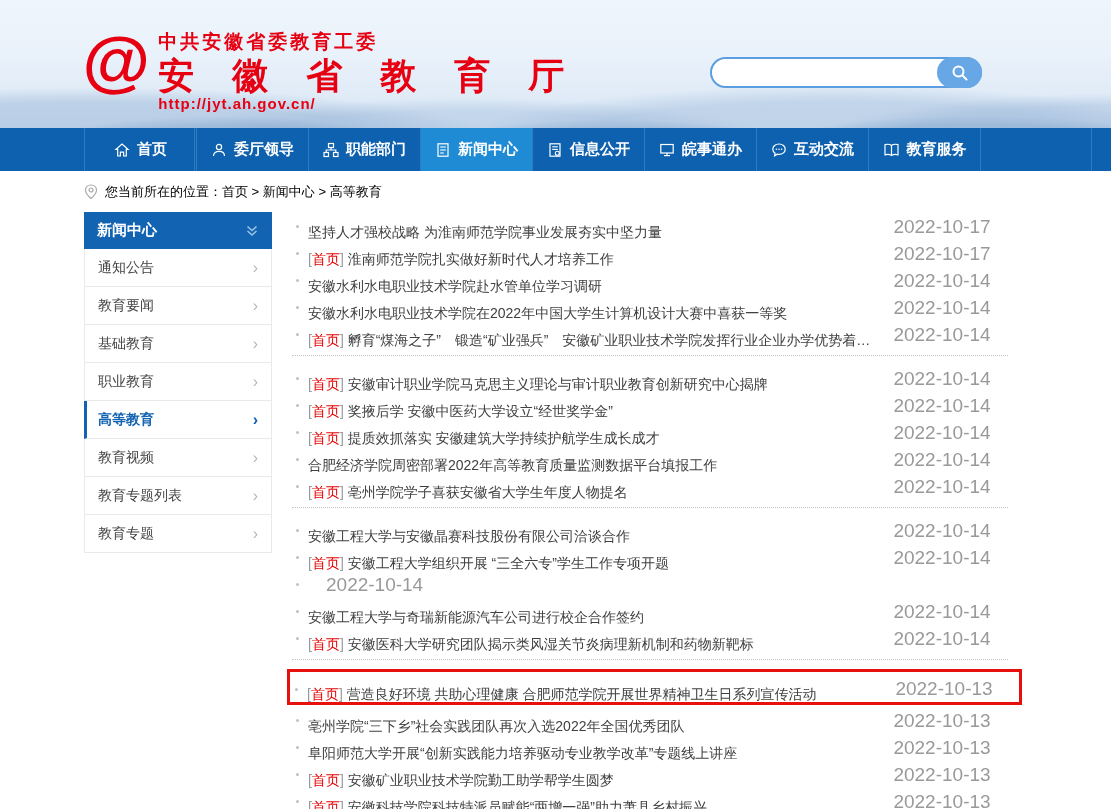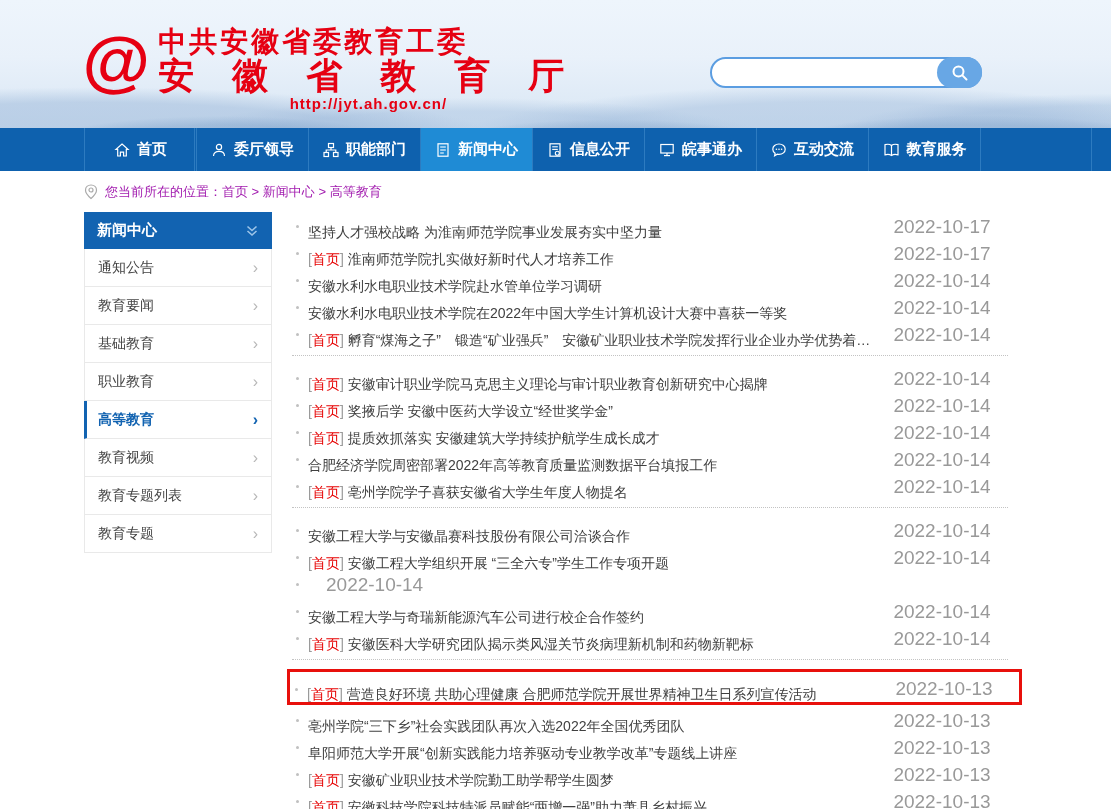--- a/index.html
+++ b/index.html
@@ -20,23 +20,23 @@
   .mtns2 { position:absolute; left:0; right:0; bottom:0; height:40px;
     background:
       radial-gradient(30% 150% at 20% 160%, rgba(120,158,200,.35) 0 45%, transparent 60%),
       radial-gradient(28% 140% at 55% 165%, rgba(120,158,200,.32) 0 46%, transparent 62%),
       radial-gradient(32% 150% at 88% 160%, rgba(120,158,200,.34) 0 45%, transparent 61%);
   }
   .logo { position:absolute; left:84px; top:26px; display:flex; align-items:flex-start; }
   .logo-mark { font-size:66px; line-height:66px; font-weight:bold; color:#e60012; margin-top:2px;
     transform:scaleX(1.05); letter-spacing:0; }
   .logo-text { margin-left:10px; color:#e60012; }
-  .logo-line1 { font-size:28px; font-weight:bold; letter-spacing:3px; line-height:32px; }
+  .logo-line1 { font-size:19px; font-weight:bold; letter-spacing:3px; line-height:32px; }
   .logo-line2 { font-size:36px; font-weight:bold; letter-spacing:14px; line-height:36px; white-space:nowrap; }
-  .logo-url  { font-size:15px; font-weight:bold; letter-spacing:1px; text-align:center; margin-top:1px; }
+  .logo-url  { font-size:15px; font-weight:bold; letter-spacing:1px; margin-top:1px; }
 
   .search { position:absolute; left:710px; top:57px; width:272px; height:31px;
     background:#fff; border:2px solid #5b9de1; border-radius:17px; }
   .search-input { position:absolute; left:10px; top:1px; width:200px; height:25px; border:none; outline:none;
     background:transparent; font-size:14px; }
   .search-btn { position:absolute; right:-2px; top:-2px; width:45px; height:31px; background:#68a7e5;
     border:none; border-radius:17px; display:flex; align-items:center; justify-content:center; cursor:pointer; }
 
   
   .nav { position:absolute; top:128px; left:0; width:1111px; height:43px; background:#0e61ae;
@@ -44,21 +44,21 @@
   .nav-item { width:112px; height:43px; display:flex; align-items:center; justify-content:center; gap:7px;
     color:#fff; font-size:15px; font-weight:bold; border-left:1px solid #2d7bc0; cursor:pointer; }
   .nav-item.active { background:#1f8bd5; }
   .nav-end { flex:1; border-left:1px solid #2d7bc0; display:flex; }
   .nav-end::after { content:""; margin-left:110px; border-left:1px solid #2d7bc0; height:43px; }
   .nicon { display:flex; align-items:center; }
   .nicon svg { display:block; }
 
   
   .breadcrumb { position:absolute; top:171px; left:0; width:1111px; height:41px; background:#fff;
-    display:flex; align-items:center; padding-left:84px; color:#a21caf; font-size:13px; gap:7px; }
+    display:flex; align-items:center; padding-left:84px; color:#000000; font-size:13px; gap:7px; }
 
   
   .main { position:absolute; top:212px; left:84px; width:911px; display:flex; align-items:flex-start; }
 
   .sidebar { width:188px; flex:none; }
   .sb-header { height:37px; background:#1263b1; color:#fff; font-size:15px; font-weight:bold;
     display:flex; align-items:center; justify-content:space-between; padding:0 13px; }
   .sb-item { height:38px; border:1px solid #e9e9e9; border-top:none; background:#fff;
     display:flex; align-items:center; justify-content:space-between; padding:0 13px;
     font-size:14px; color:#444; cursor:pointer; }

